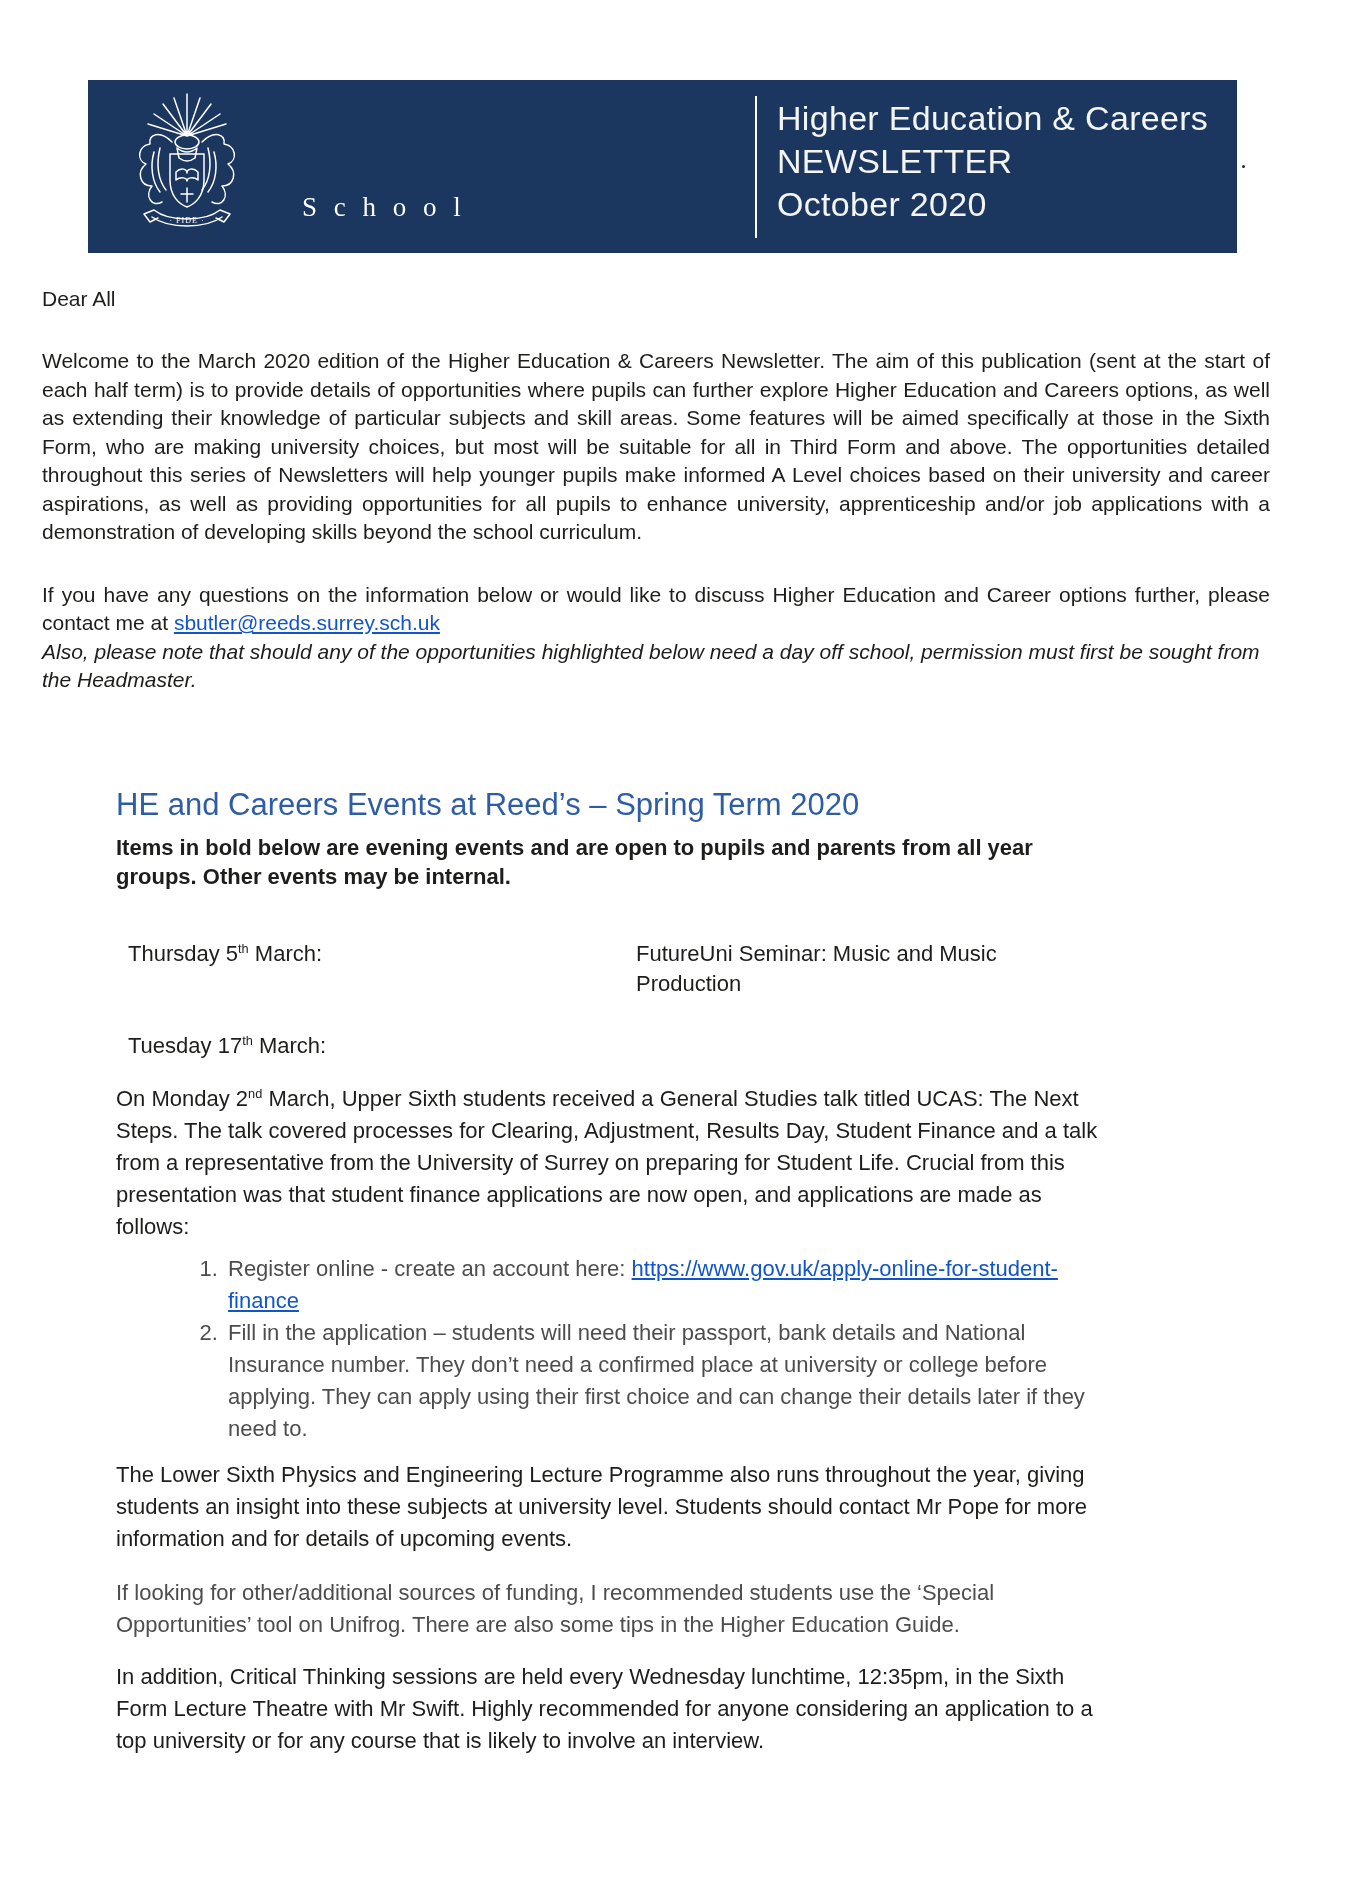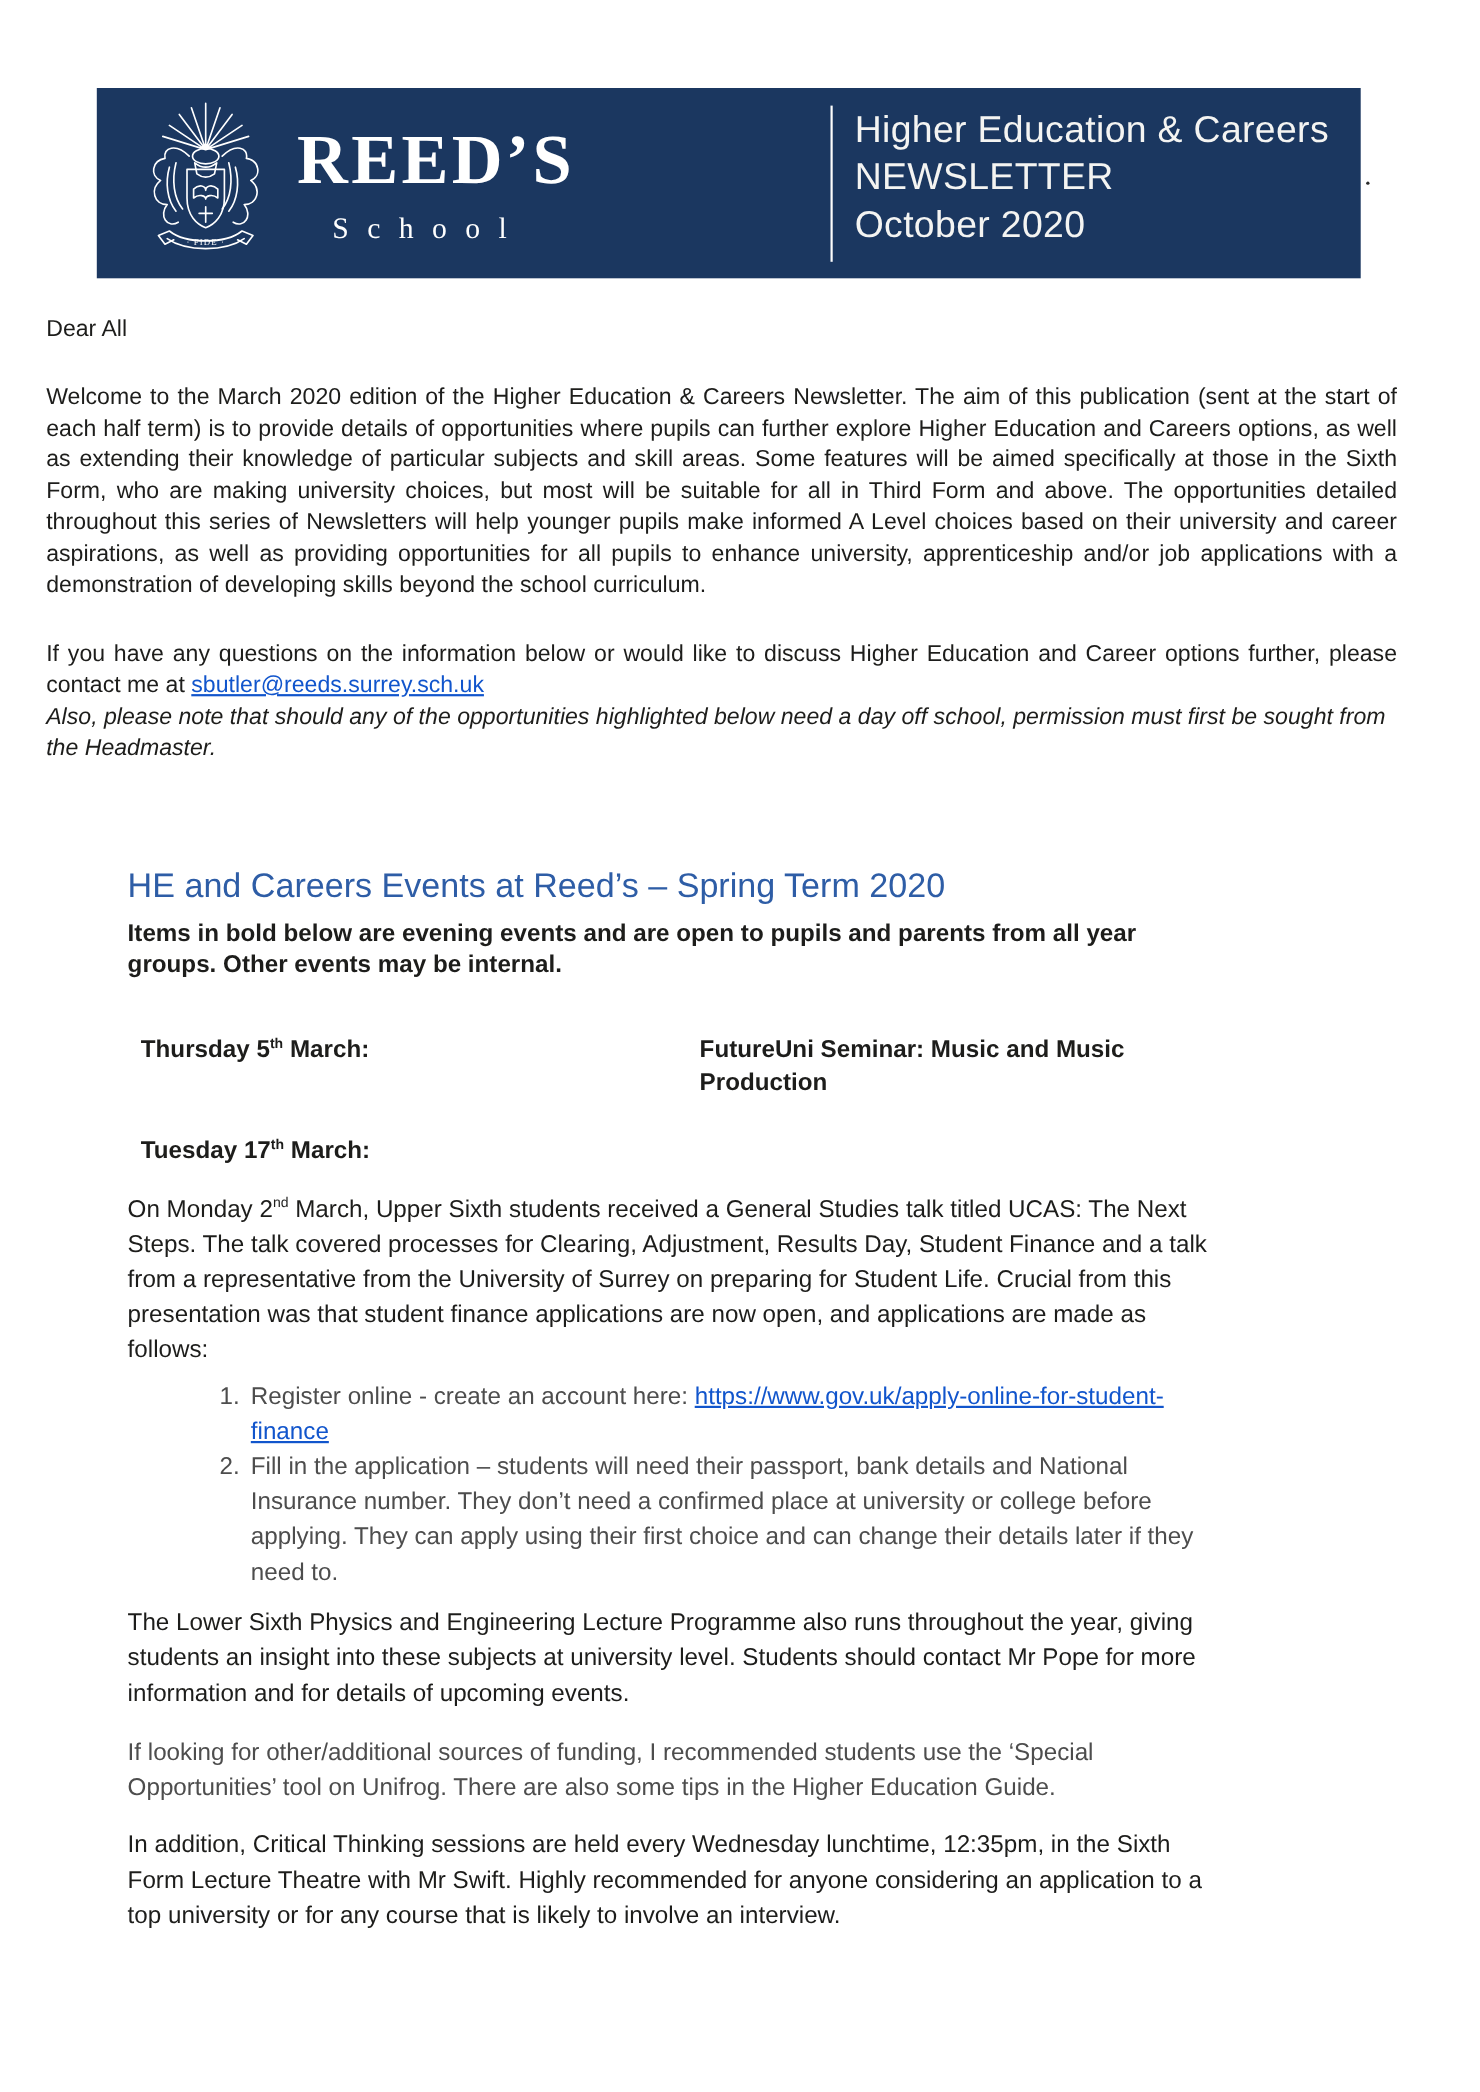--- a/index.html
+++ b/index.html
@@ -37,21 +37,21 @@
   .para{font-size:21px;line-height:28.5px;margin:0;}
   .justify{text-align:justify;}
   .intro{margin-top:36px;}
   .contact-block{margin-top:34px;}
   .italic{font-style:italic;}
   .link{color:var(--link-blue,#1155cc);text-decoration:underline;cursor:pointer;}
 
   .events-section{margin:92px 0 0 74px;width:990px;}
   .section-heading{margin:0;font-size:31px;font-weight:400;color:var(--heading-blue,#2e5da6);}
   .section-bold{font-weight:bold;font-size:22px;line-height:29px;margin:10px 0 0 0;}
-  .event-row{display:flex;margin-top:48px;font-weight:bold;font-size:22px;line-height:30px;}
+  .event-row{display:flex;margin-top:48px;font-weight:normal;font-size:22px;line-height:30px;}
   .event-row + .event-row{margin-top:32px;}
   .event-date{width:520px;padding-left:12px;box-sizing:border-box;}
   .event-title{width:440px;}
   .section-para{font-size:22px;line-height:32px;margin:22px 0 0 0;}
   .steps{margin:10px 0 0 0;padding-left:108px;font-size:22px;line-height:32px;color:var(--muted-text,#4d4d4d);}
   .steps li{padding-left:4px;}
   .muted{color:var(--muted-text,#4d4d4d);}
   .physics{margin-top:14px;}
   .critical{margin-top:20px;}
   sup{font-size:0.58em;vertical-align:super;line-height:0;}
@@ -68,21 +68,20 @@
       <path d="M48 52 C36 40 24 44 26 54 C14 56 12 70 22 74 C12 82 16 96 28 96 C20 106 28 118 38 112"></path>
       <path d="M78 52 C90 40 102 44 100 54 C112 56 114 70 104 74 C114 82 110 96 98 96 C106 106 98 118 88 112"></path>
       <path d="M30 62 C26 76 28 92 36 102 M36 58 C32 74 34 90 42 100 M90 62 C94 76 92 92 84 102 M84 58 C88 74 86 90 78 100"></path>
       <path d="M46 64 h34 v26 c0 16 -9 24 -17 27 c-8 -3 -17 -11 -17 -27 z"></path>
       <path d="M52 82 c5 -5 11 -3 11 1 c0 -4 6 -6 11 -1 v8 c-5 -4 -11 -2 -11 1 c0 -3 -6 -5 -11 -1 z"></path>
       <path d="M63 98 v14 M57 104 h12"></path>
       <path d="M30 120 C45 132 81 132 96 120 M28 127 C45 139 81 139 98 127 M30 120 l-10 4 l6 8 l8 -4 M96 120 l10 4 l-6 8 l-8 -4"></path>
     </g>
     <text x="63" y="133" text-anchor="middle" font-size="8" fill="#ffffff" font-family="Liberation Serif, serif" letter-spacing="1">· FIDE ·</text>
   </svg>
-  <div class="logo-name">REED’S</div>
   <div class="logo-school">S c h o o l</div>
   <div class="banner-divider"></div>
   <div class="banner-title">
     <div>Higher Education &amp; Careers</div>
     <div>NEWSLETTER</div>
     <div>October 2020</div>
   </div>
 </header>
 
 <div class="stray-dot"></div>

